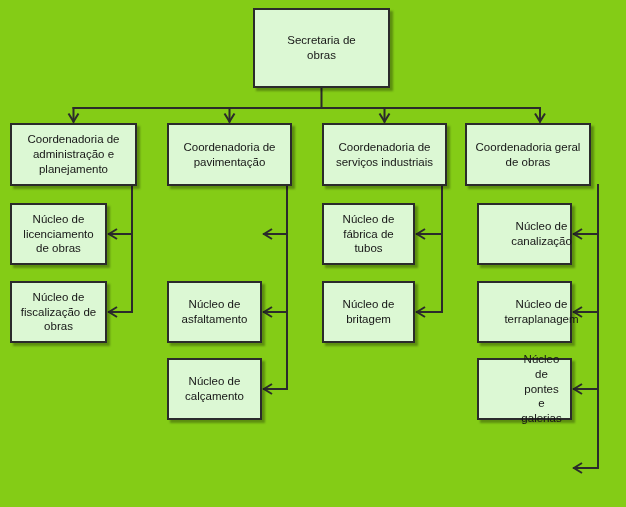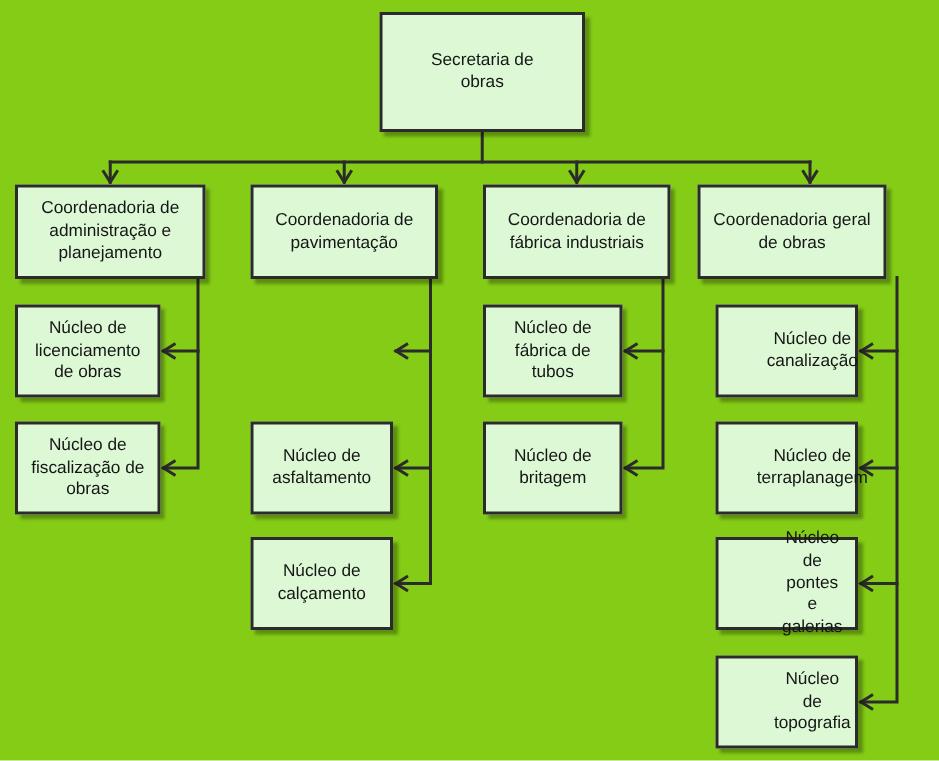--- a/index.html
+++ b/index.html
@@ -86,30 +86,29 @@
       <path d="M 598 234 H 574" marker-end="url(#arrow)"></path>
       <path d="M 598 312 H 574" marker-end="url(#arrow)"></path>
       <path d="M 598 389 H 574" marker-end="url(#arrow)"></path>
     </g>
   </svg>
 
   <div class="node root">Secretaria de obras</div>
 
   <div class="node coord c1">Coordenadoria de administração e planejamento</div>
   <div class="node coord c2">Coordenadoria de pavimentação</div>
-  <div class="node coord c3">Coordenadoria de fábrica industriais</div>
+  <div class="node coord c3">Coordenadoria de serviços industriais</div>
   <div class="node coord c4">Coordenadoria geral de obras</div>
 
   <div class="node nuc nx1 r1">Núcleo de licenciamento de obras</div>
   <div class="node nuc nx1 r2">Núcleo de fiscalização de obras</div>
 
   <div class="node nuc nx2 r2">Núcleo de asfaltamento</div>
   <div class="node nuc nx2 r3">Núcleo de calçamento</div>
 
   <div class="node nuc nx3 r1">Núcleo de fábrica de tubos</div>
   <div class="node nuc nx3 r2">Núcleo de britagem</div>
 
   <div class="node nuc nx4 r1">Núcleo de canalização</div>
   <div class="node nuc nx4 r2">Núcleo de terraplanagem</div>
   <div class="node nuc nx4 r3">Núcleo de pontes e galerias</div>
-  <div class="node nuc nx4 r4">Núcleo de topografia</div>
 
 </div>
 
 </body></html>

